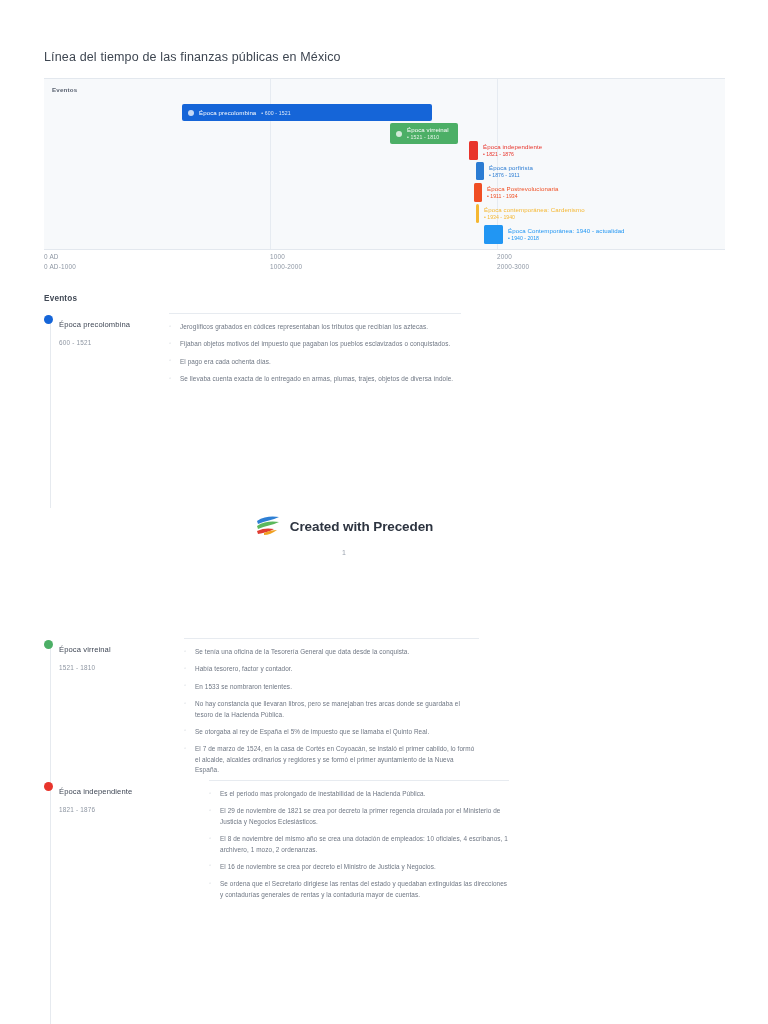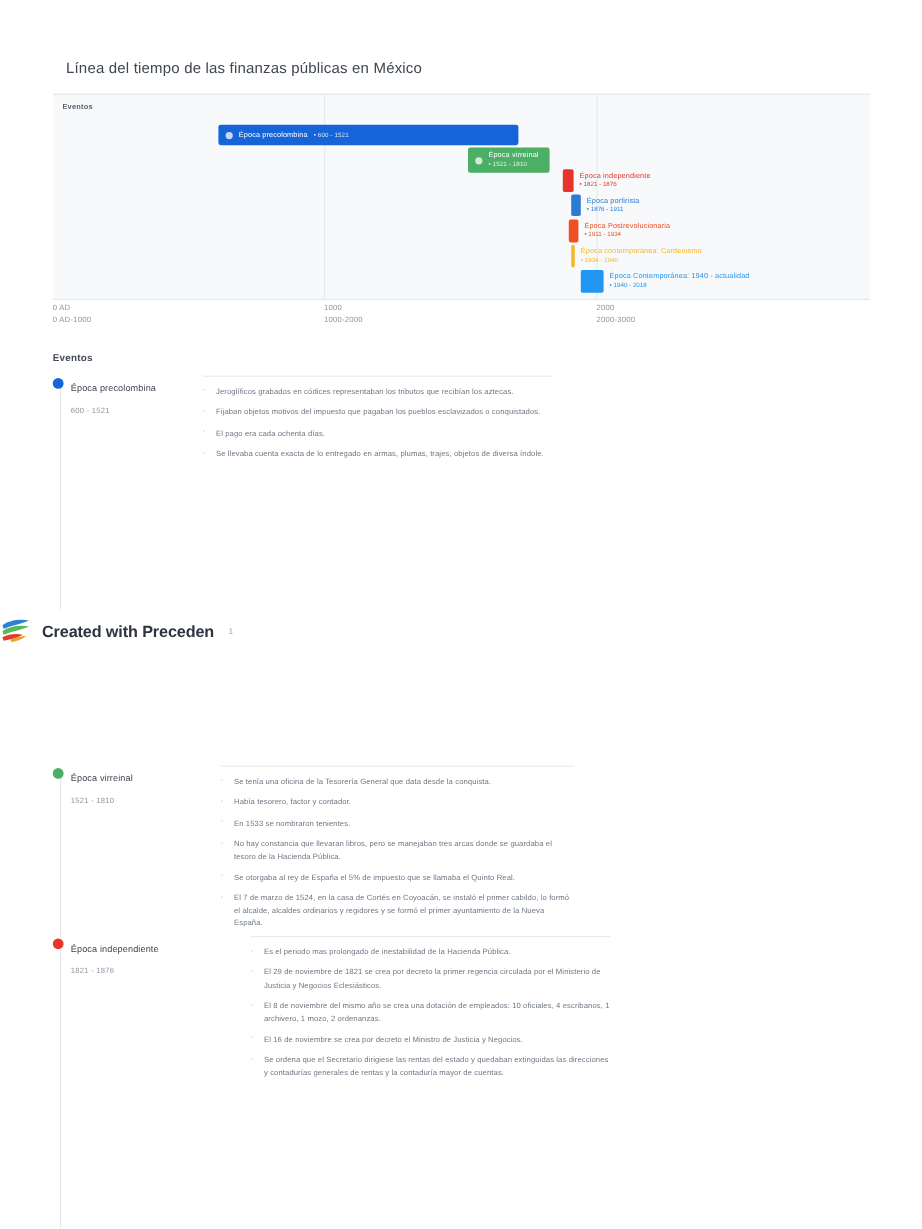--- a/index.html
+++ b/index.html
@@ -17,21 +17,21 @@
   .page {
     position: relative;
     width: 768px;
     height: 1024px;
     overflow: hidden;
   }
 
   
   .doc-title {
     position: absolute;
-    left: 55px;
+    left: 44px;
     top: 50px;
     font-size: 12.5px;
     color: #3e4651;
     letter-spacing: 0.15px;
     white-space: nowrap;
   }
 
   
   .chart {
     position: absolute;
@@ -202,21 +202,21 @@
     font-size: 6px;
   }
 
   
   .footer {
     position: absolute;
     left: 0;
     top: 515px;
     width: 688px;
     display: flex;
-    flex-direction: row;
+    flex-direction: column;
     align-items: center;
     gap: 12px;
   }
   .brand {
     display: flex;
     align-items: center;
     gap: 9px;
   }
   .brand-text {
     font-size: 13.5px;

